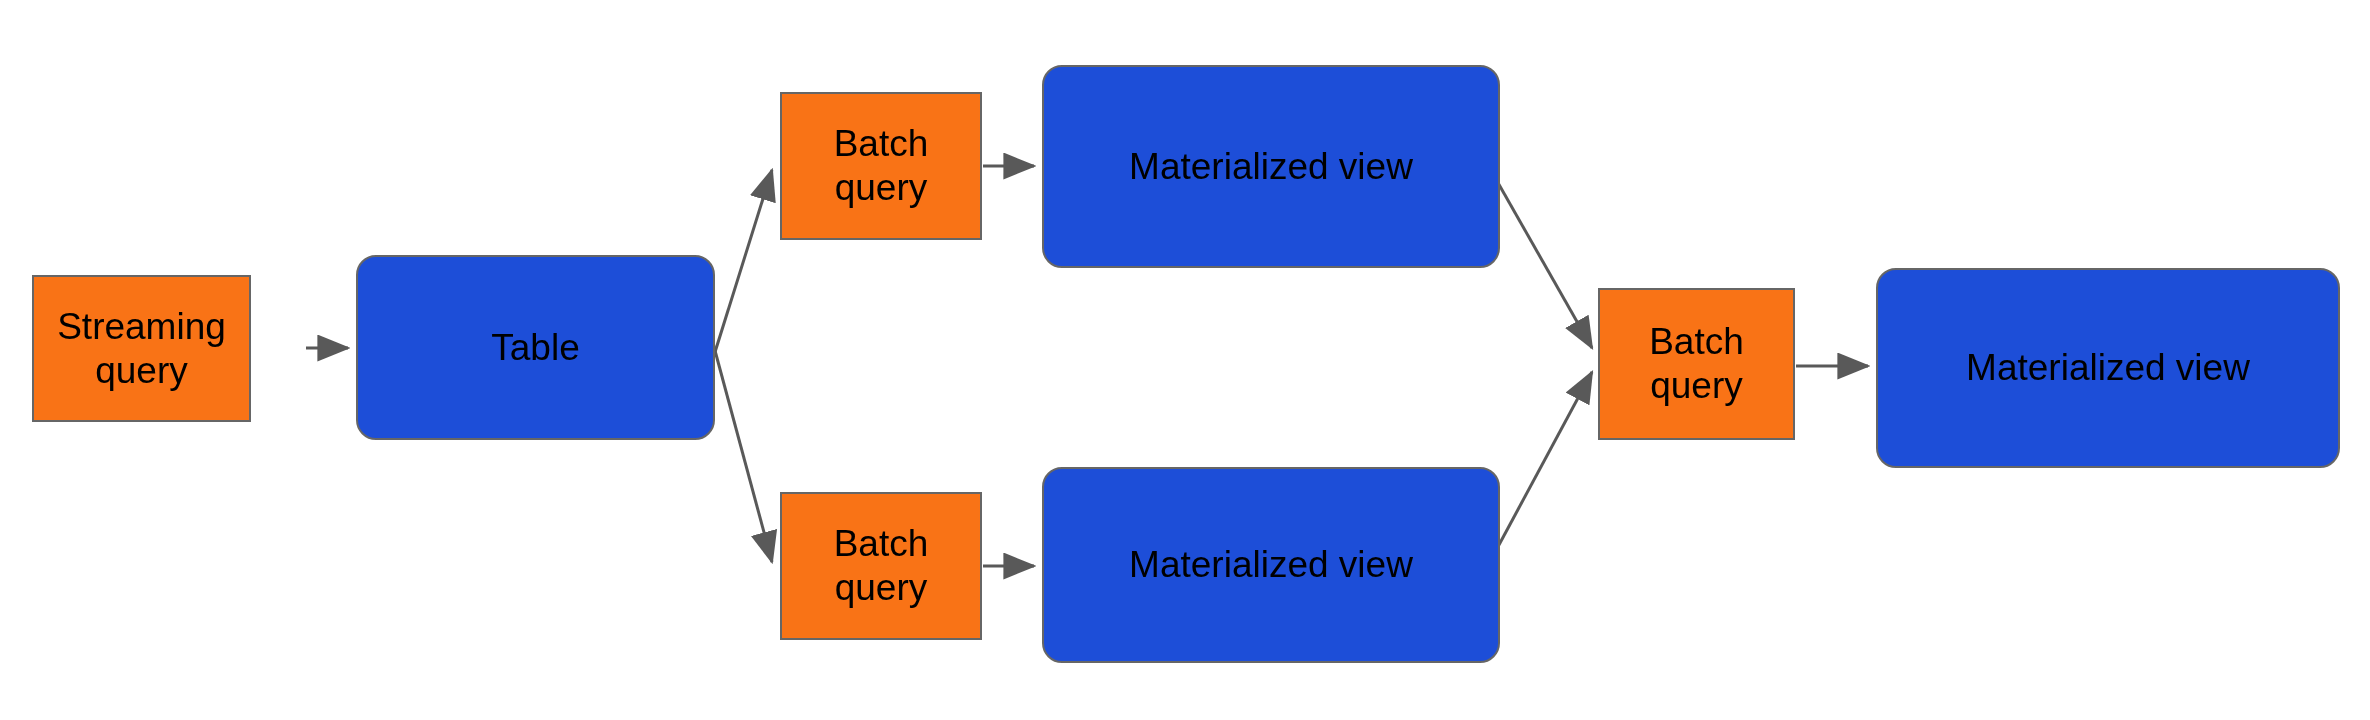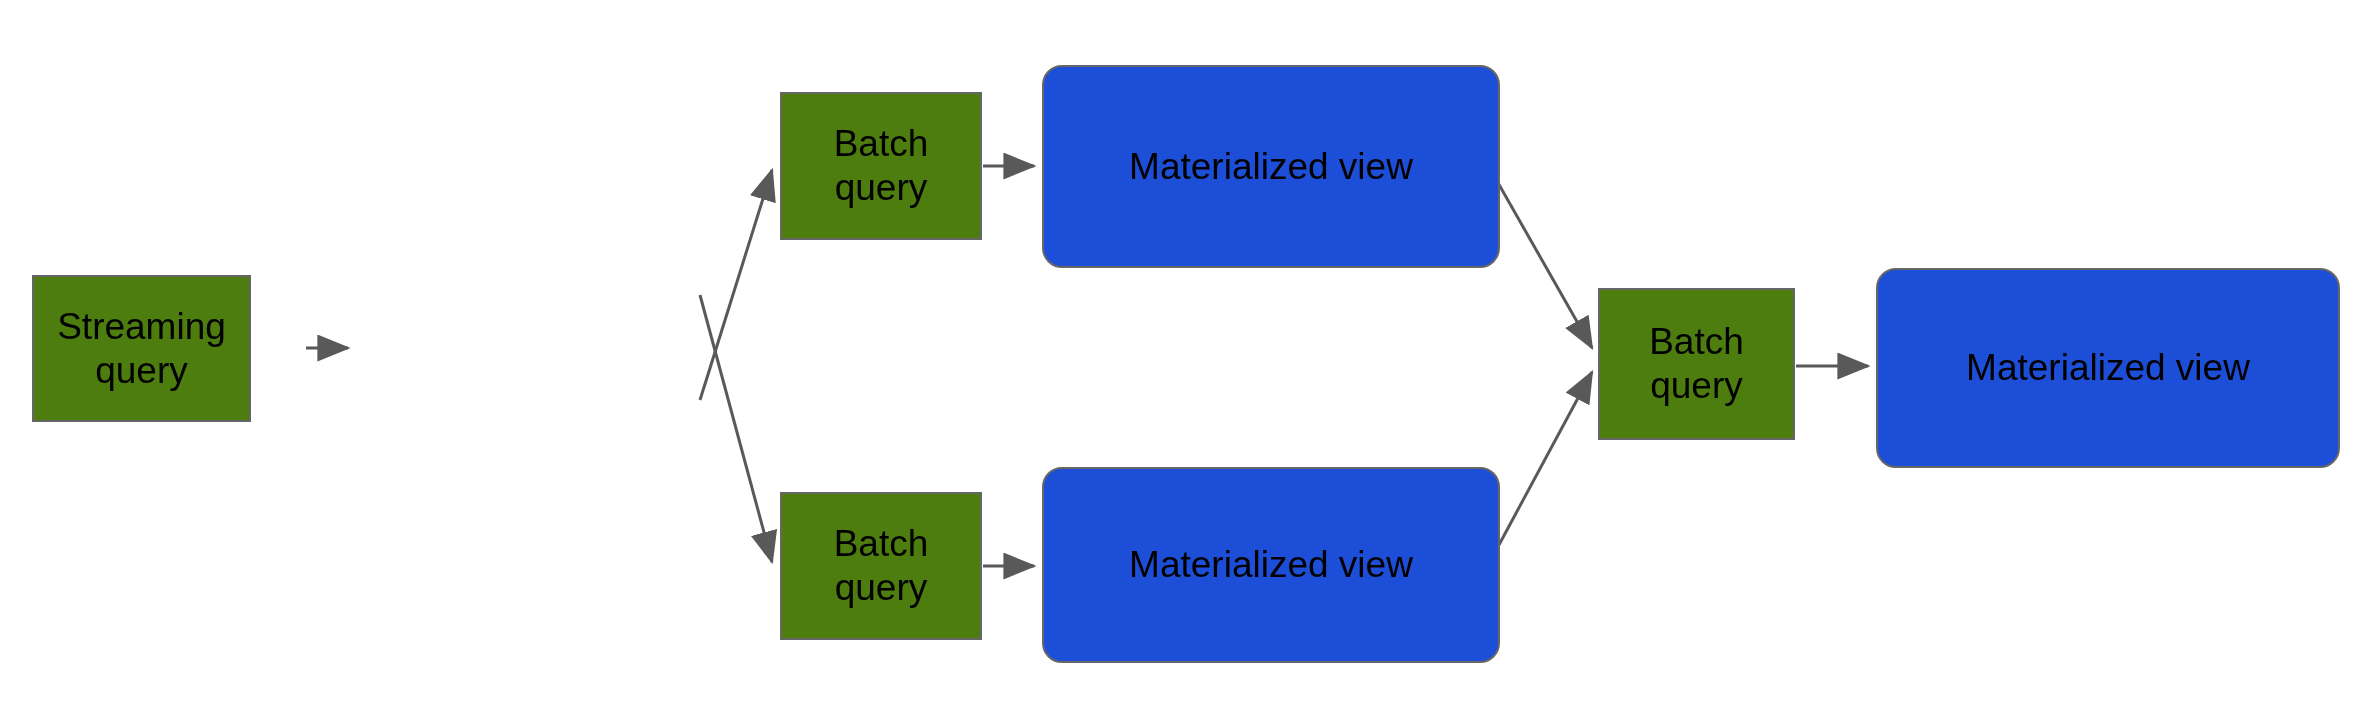--- a/index.html
+++ b/index.html
@@ -32,21 +32,21 @@
     display: flex;
     align-items: center;
     justify-content: center;
     text-align: center;
     color: #000000;
     line-height: 1.18;
     white-space: pre-line;
     border: 2px solid #666666;
   }
   .node-process {
-    background: #4d7c0f;
+    background: #f97316;
     border-radius: 0;
   }
   .node-store {
     background: #1d4ed8;
     border-radius: 20px;
   }
   .label {
     display: block;
     padding: 0 6px;
   }
@@ -88,20 +88,23 @@
     <line x1="1493" y1="556" x2="1592" y2="372" stroke="#595959" stroke-width="3" marker-end="url(#arrowhead)"></line>
 
     <line x1="1796" y1="366" x2="1868" y2="366" stroke="#595959" stroke-width="3" marker-end="url(#arrowhead)"></line>
   </svg>
 
   <div class="node node-process" id="node-streaming-query">
     <span class="label">Streaming
 query</span>
   </div>
 
+  <div class="node node-store" id="node-table">
+    <span class="label">Table</span>
+  </div>
 
   <div class="node node-process" id="node-batch-query-top">
     <span class="label">Batch
 query</span>
   </div>
 
   <div class="node node-store" id="node-mv-top">
     <span class="label">Materialized view</span>
   </div>
 

